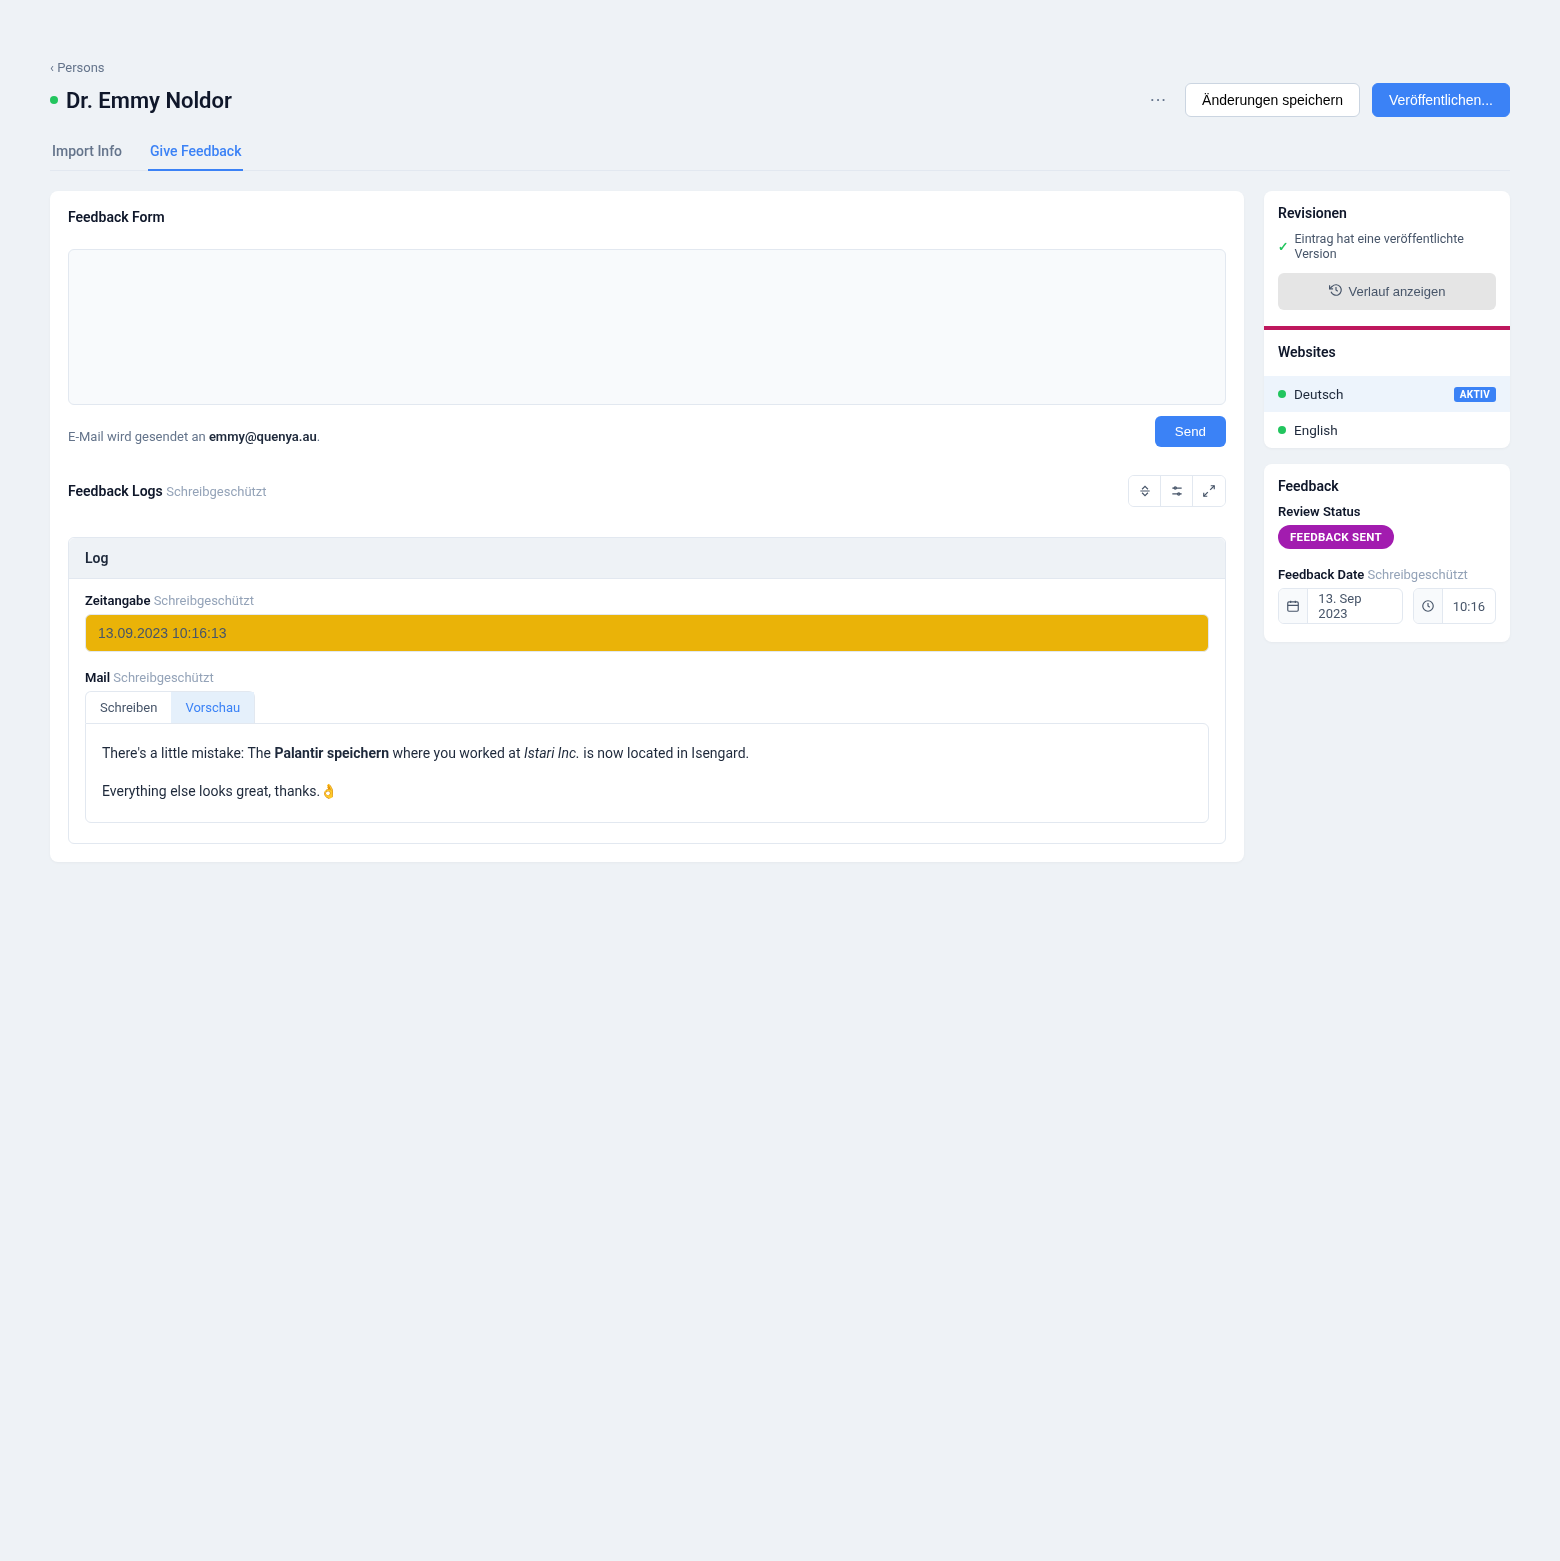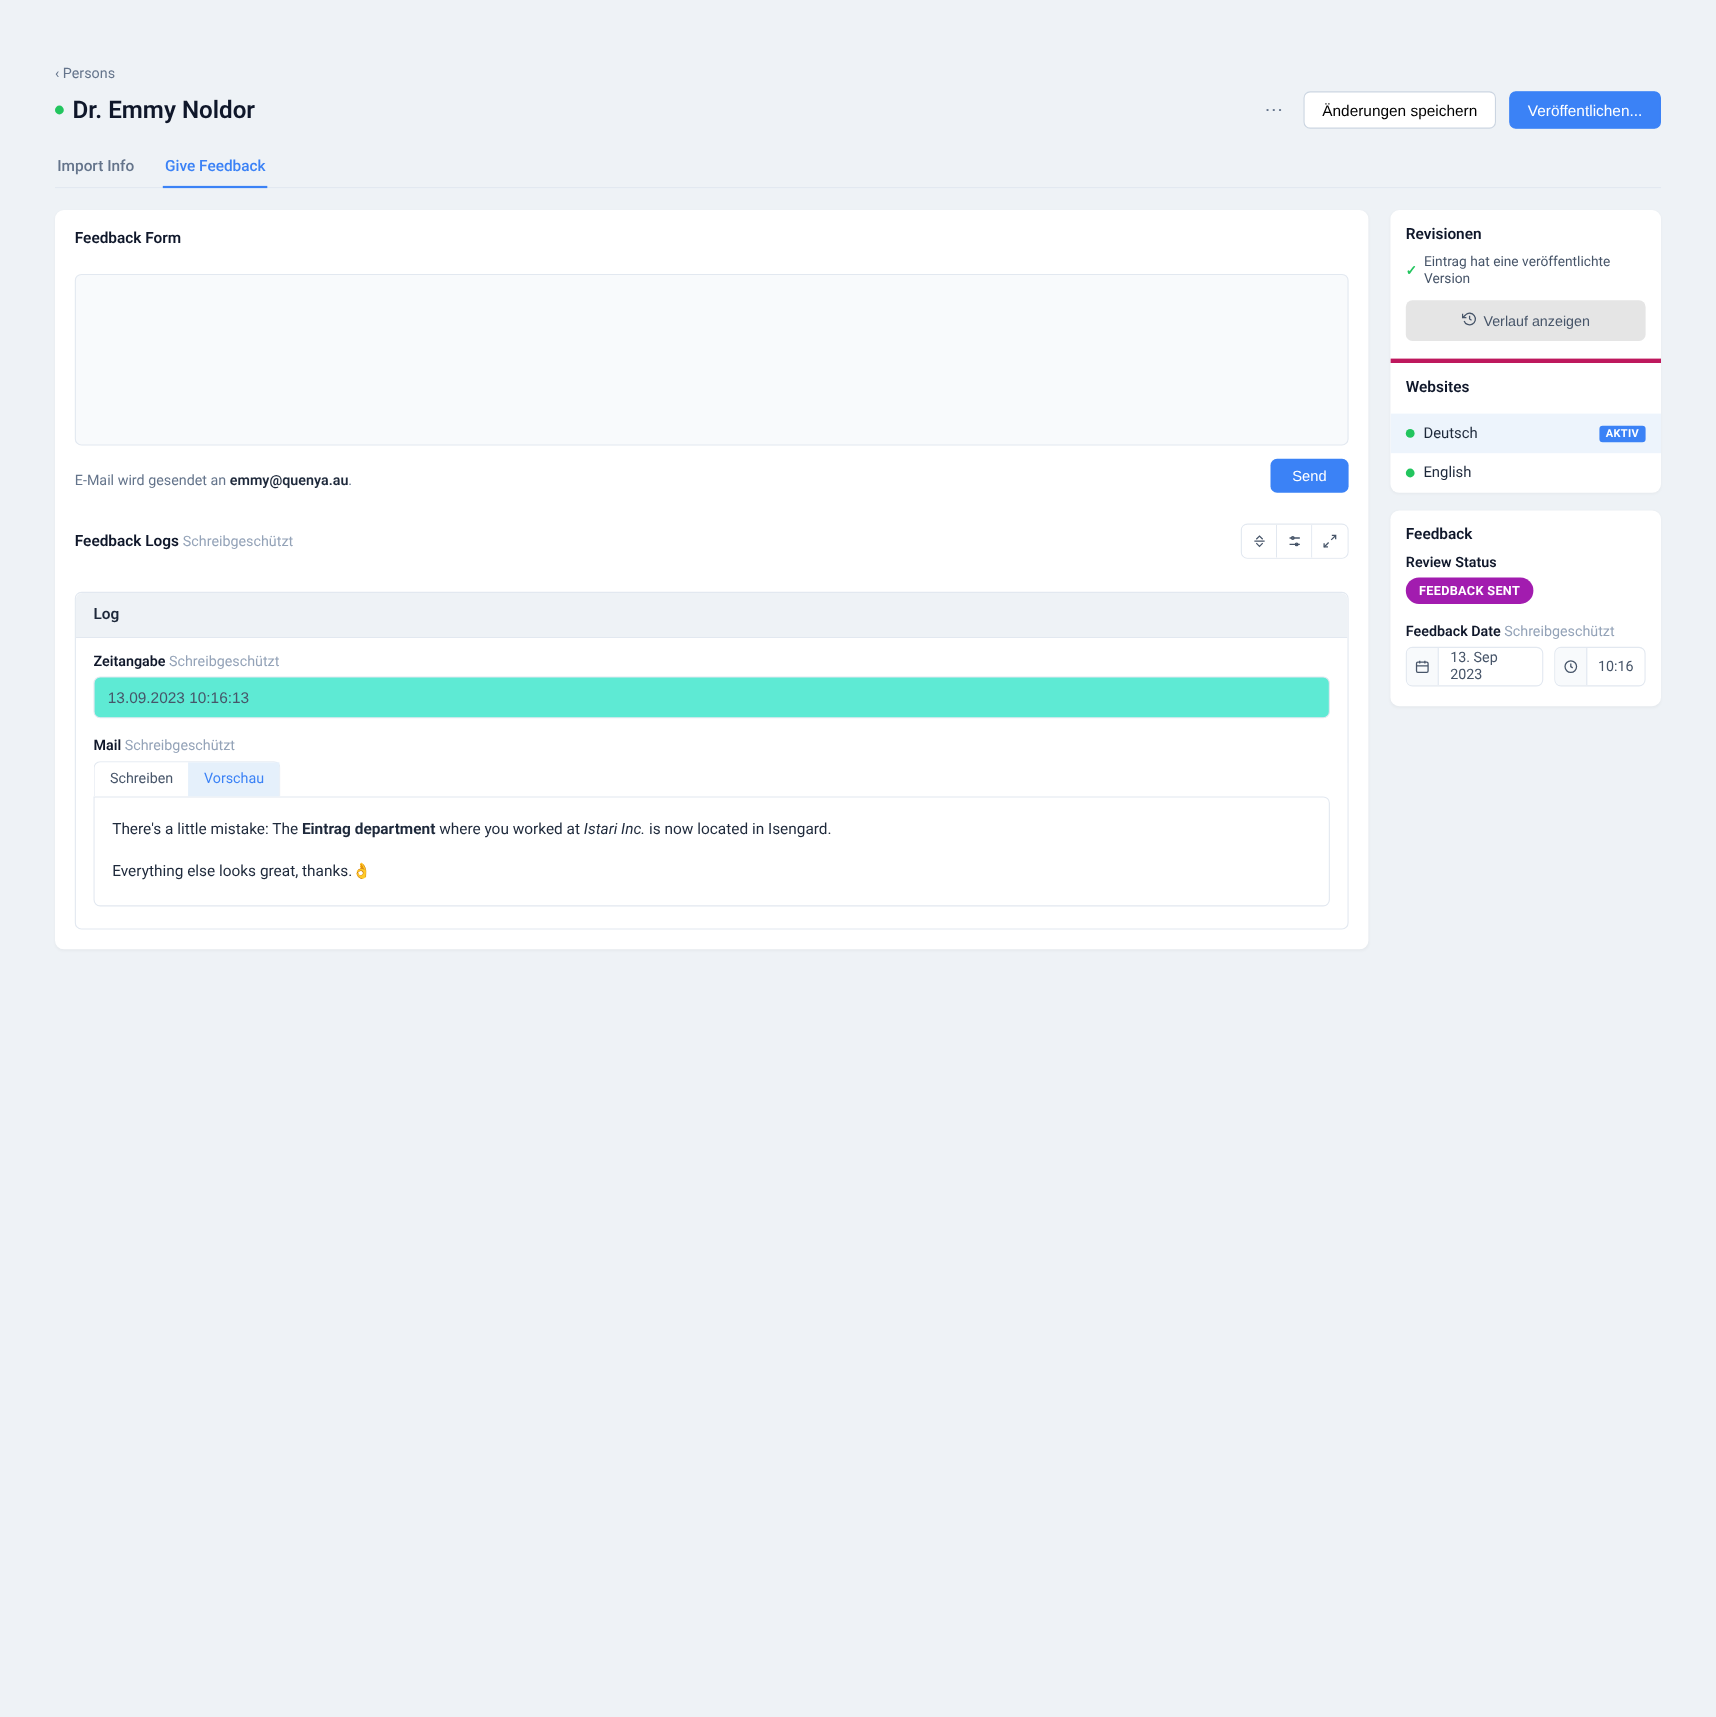--- a/index.html
+++ b/index.html
@@ -117,21 +117,21 @@
   color: #1e293b; border-bottom: 1px solid #e2e8f0;
   border-radius: 6px 6px 0 0;
 }
 .log-body { padding: 14px 16px 20px; }
 .field-label {
   font-weight: 600; color: #0f172a; font-size: 13px;
   margin-bottom: 6px; display: block;
 }
 .readonly-input {
   width: 100%; padding: 10px 12px; border: 1px solid #e2e8f0;
-  border-radius: 6px; background: #5eead4; color: #475569;
+  border-radius: 6px; background: #eab308; color: #475569;
   font-size: 14px;
 }
 .mail-tabs {
   display: flex; gap: 0; margin-top: 6px;
   border: 1px solid #e2e8f0; border-radius: 6px 6px 0 0;
   border-bottom: none;
   width: fit-content;
 }
 .mail-tab {
   padding: 8px 14px; font-size: 13px; color: #475569; cursor: pointer;
@@ -278,21 +278,21 @@
           <span class="field-label mt-18">
             <span>Mail</span>
             <span class="muted">Schreibgeschützt</span>
           </span>
           <div class="mail-tabs">
             <div class="mail-tab">Schreiben</div>
             <div class="mail-tab active">Vorschau</div>
           </div>
           <div class="mail-preview">
             <p>
-              <span>There's a little mistake: The </span><b>Eintrag department</b><span> where you worked at </span><i>Istari Inc.</i><span> is now located in Isengard.</span>
+              <span>There's a little mistake: The </span><b>Palantir speichern</b><span> where you worked at </span><i>Istari Inc.</i><span> is now located in Isengard.</span>
             </p>
             <p>Everything else looks great, thanks.👌</p>
           </div>
         </div>
       </div>
     </div>
   </div>
 
   <div class="side-col">
     <div class="side-panel">

